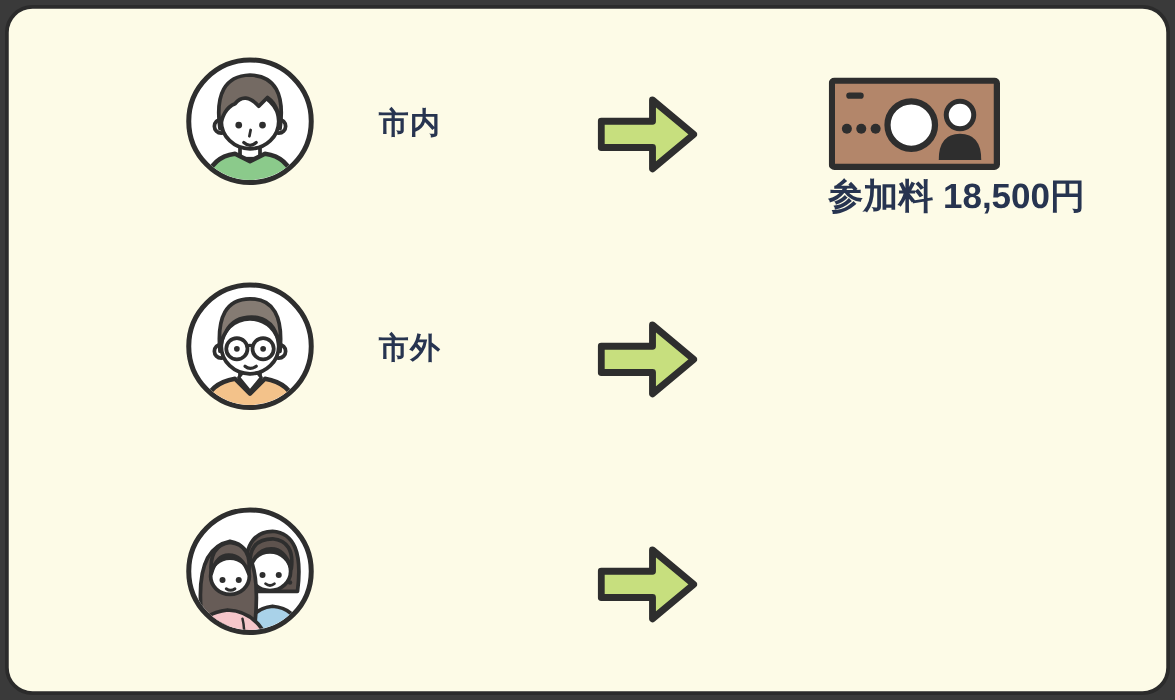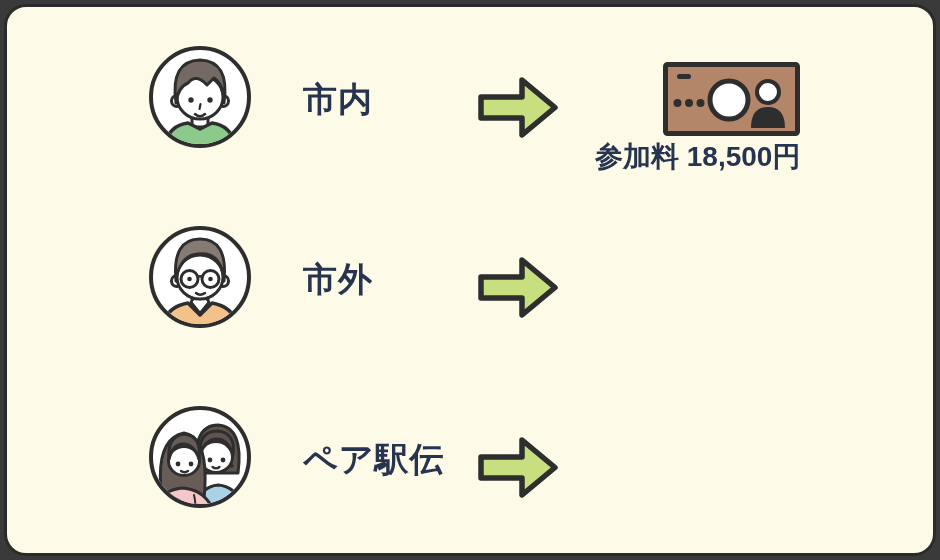--- a/index.html
+++ b/index.html
@@ -20,28 +20,28 @@
     position:absolute;left:0;width:940px;height:140px;
   }
   .row.r0{top:45px;}
   .row.r1{top:225px;}
   .row.r2{top:405px;}
   .avatar{
     position:absolute;left:148px;top:0;width:104px;height:104px;
   }
   .cat-label{
     position:absolute;left:303px;top:38px;
-    font-size:34px;font-weight:bold;color:#273450;
+    font-size:24px;font-weight:bold;color:#273450;
     line-height:32px;letter-spacing:1px;white-space:nowrap;
   }
   .arrow{
     position:absolute;left:478px;top:31px;width:80px;height:63px;
   }
   .money{
-    position:absolute;left:595px;top:17px;width:273px;text-align:left;
+    position:absolute;left:595px;top:17px;width:273px;text-align:right;
   }
   .note{
     width:137px;height:74px;margin:0 auto;
   }
   .fee-label{
     margin-top:6px;
     font-size:28px;font-weight:bold;color:#273450;
     line-height:30px;white-space:nowrap;
   }
   svg{display:block;}
@@ -156,20 +156,19 @@
           <ellipse cx="36" cy="56" rx="15.5" ry="14.5" fill="#FFFFFF" stroke="#2E2E2E" stroke-width="3"></ellipse>
           <path d="M21 54 Q19 31 36 29 Q54 31 51 54 Q46 39 35 39 Q25 39 21 54 Z" fill="#675C57" stroke="#2E2E2E" stroke-width="3" stroke-linejoin="round"></path>
           <circle cx="30" cy="59" r="2.4" fill="#2E2E2E"></circle>
           <circle cx="43" cy="59" r="2.4" fill="#2E2E2E"></circle>
           <path d="M33 66 Q36.5 68.5 40 66" stroke="#2E2E2E" stroke-width="2.3" stroke-linecap="round" fill="none"></path>
           <path d="M8 106 Q10 86 34 83 Q56 84 66 106 Z" fill="#F5C6CA" stroke="#2E2E2E" stroke-width="3" stroke-linejoin="round"></path>
           <path d="M46 90 Q48 98 47 106" stroke="#2E2E2E" stroke-width="2" fill="none" stroke-linecap="round"></path>
         </g>
       </svg>
     </div>
-    <div class="cat-label">ペア駅伝</div>
     <div class="arrow">
       <svg viewBox="0 0 80 63" width="80" height="63">
         <path d="M3 21 H44 V4 L77 31.5 L44 59 V42 H3 Z" fill="#C7DF7E" stroke="#2E2E2E" stroke-width="5.5" stroke-linejoin="round"></path>
       </svg>
     </div>
   </div>
 </div>
 
 </body></html>

